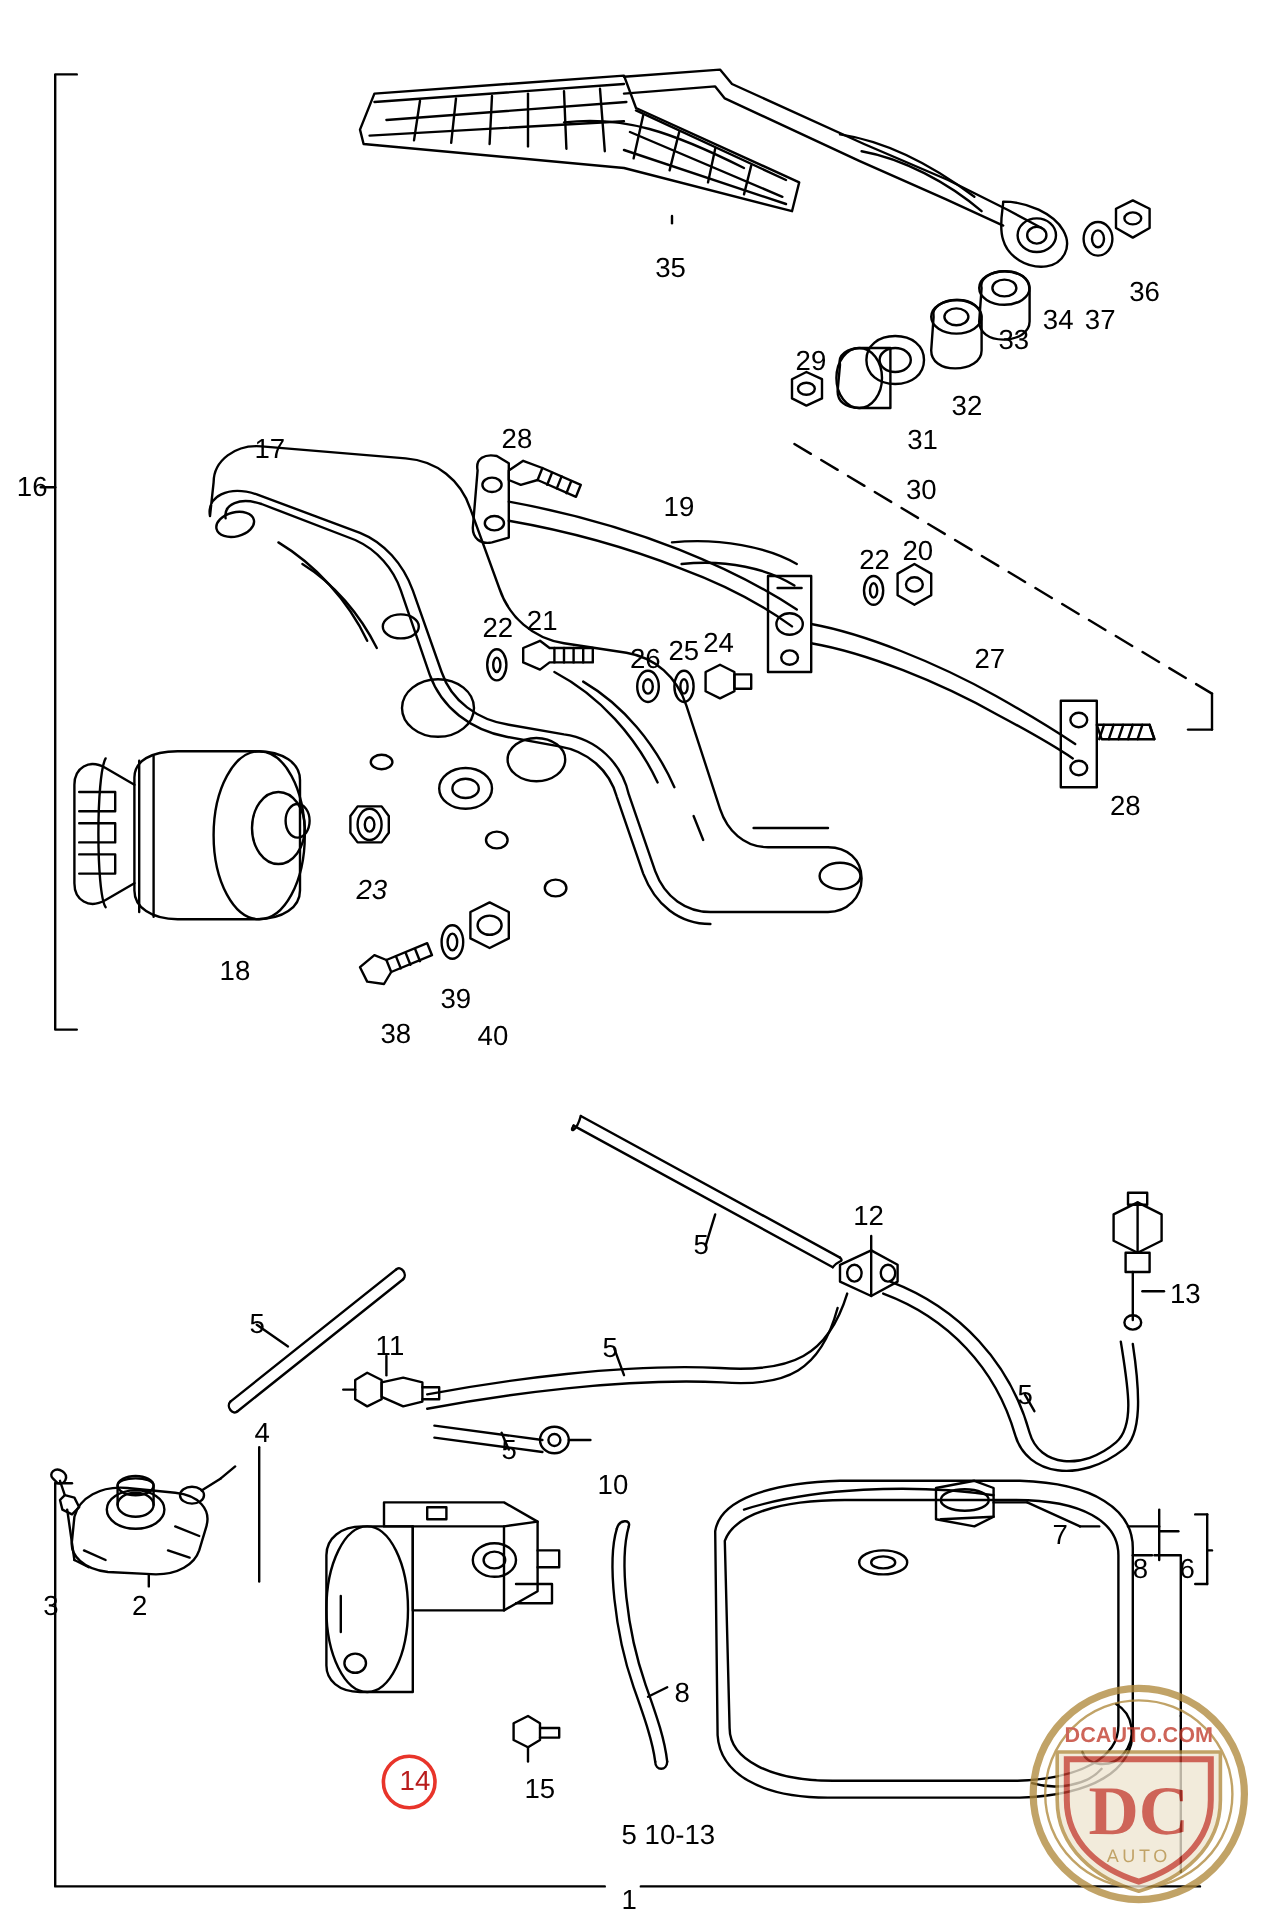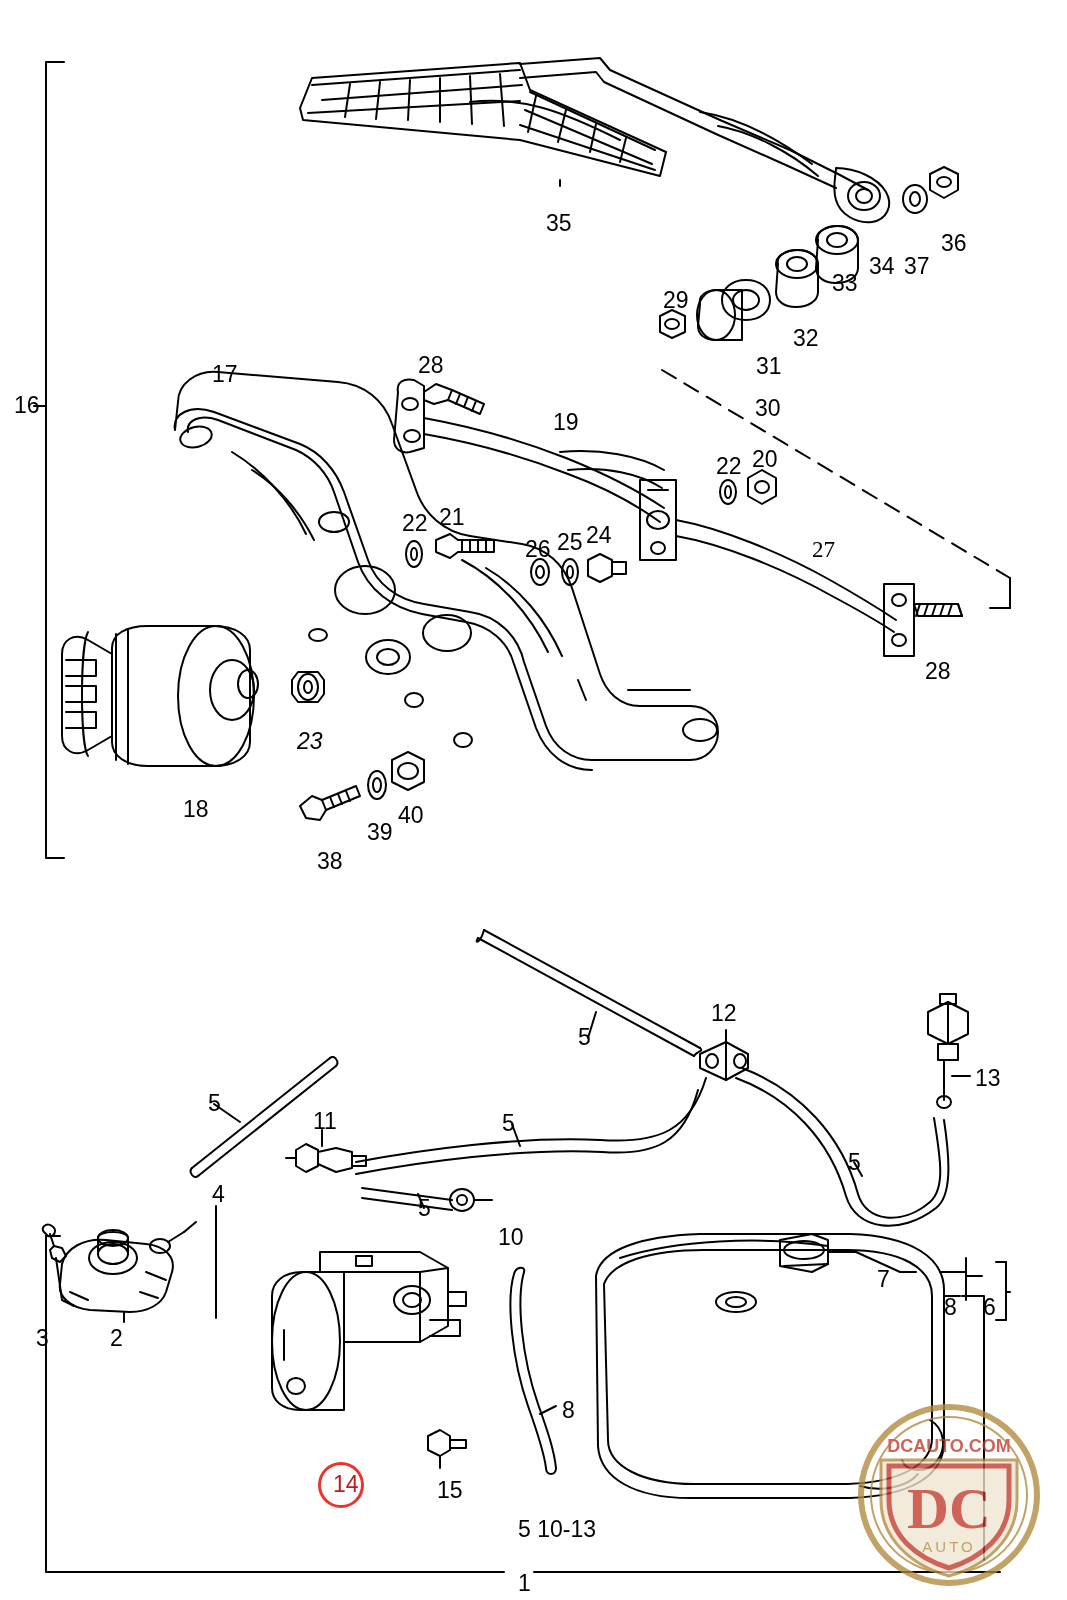--- a/index.html
+++ b/index.html
@@ -346,32 +346,32 @@
   <div class="callout" style="left:832px; top:272px;text-align:right;">33</div>
   <div class="callout" style="left:793px; top:327px;">32</div>
   <div class="callout" style="left:756px; top:355px;">31</div>
   <div class="callout" style="left:755px; top:377px;margin-top:20px;">30</div>
   <div class="callout" style="left:663px; top:289px;">29</div>
   <div class="callout" style="left:212px; top:363px;">17</div>
   <div class="callout" style="left:418px; top:354px;">28</div>
   <div class="callout" style="left:553px; top:411px;">19</div>
   <div class="callout" style="left:752px; top:448px;">20</div>
   <div class="callout" style="left:716px; top:455px;">22</div>
-  <div class="callout" style="left:812px; top:538px;font-family:Liberation Serif, serif;">27</div>
+  <div class="callout" style="left:812px; top:538px;">27</div>
   <div class="callout" style="left:925px; top:660px;">28</div>
   <div class="callout" style="left:402px; top:512px;">22</div>
   <div class="callout" style="left:439px; top:482px;margin-top:24px;">21</div>
   <div class="callout" style="left:525px; top:538px;">26</div>
   <div class="callout" style="left:557px; top:531px;">25</div>
   <div class="callout" style="left:586px; top:524px;">24</div>
   <div class="callout" style="left:297px; top:730px;font-style:italic;">23</div>
   <div class="callout" style="left:183px; top:798px;">18</div>
   <div class="callout" style="left:317px; top:850px;">38</div>
   <div class="callout" style="left:367px; top:821px;text-align:center;">39</div>
-  <div class="callout" style="left:398px; top:804px;">40</div>
+  <div class="callout" style="left:398px; top:852px;">40</div>
   <div class="callout" style="left:578px; top:1026px;">5</div>
   <div class="callout" style="left:711px; top:1002px;">12</div>
   <div class="callout" style="left:975px; top:1067px;">13</div>
   <div class="callout" style="left:848px; top:1151px;">5</div>
   <div class="callout" style="left:208px; top:1092px;">5</div>
   <div class="callout" style="left:313px; top:1110px;">11</div>
   <div class="callout" style="left:502px; top:1112px;">5</div>
   <div class="callout" style="left:418px; top:1197px;">5</div>
   <div class="callout" style="left:498px; top:1226px;">10</div>
   <div class="callout" style="left:212px; top:1183px;">4</div>

